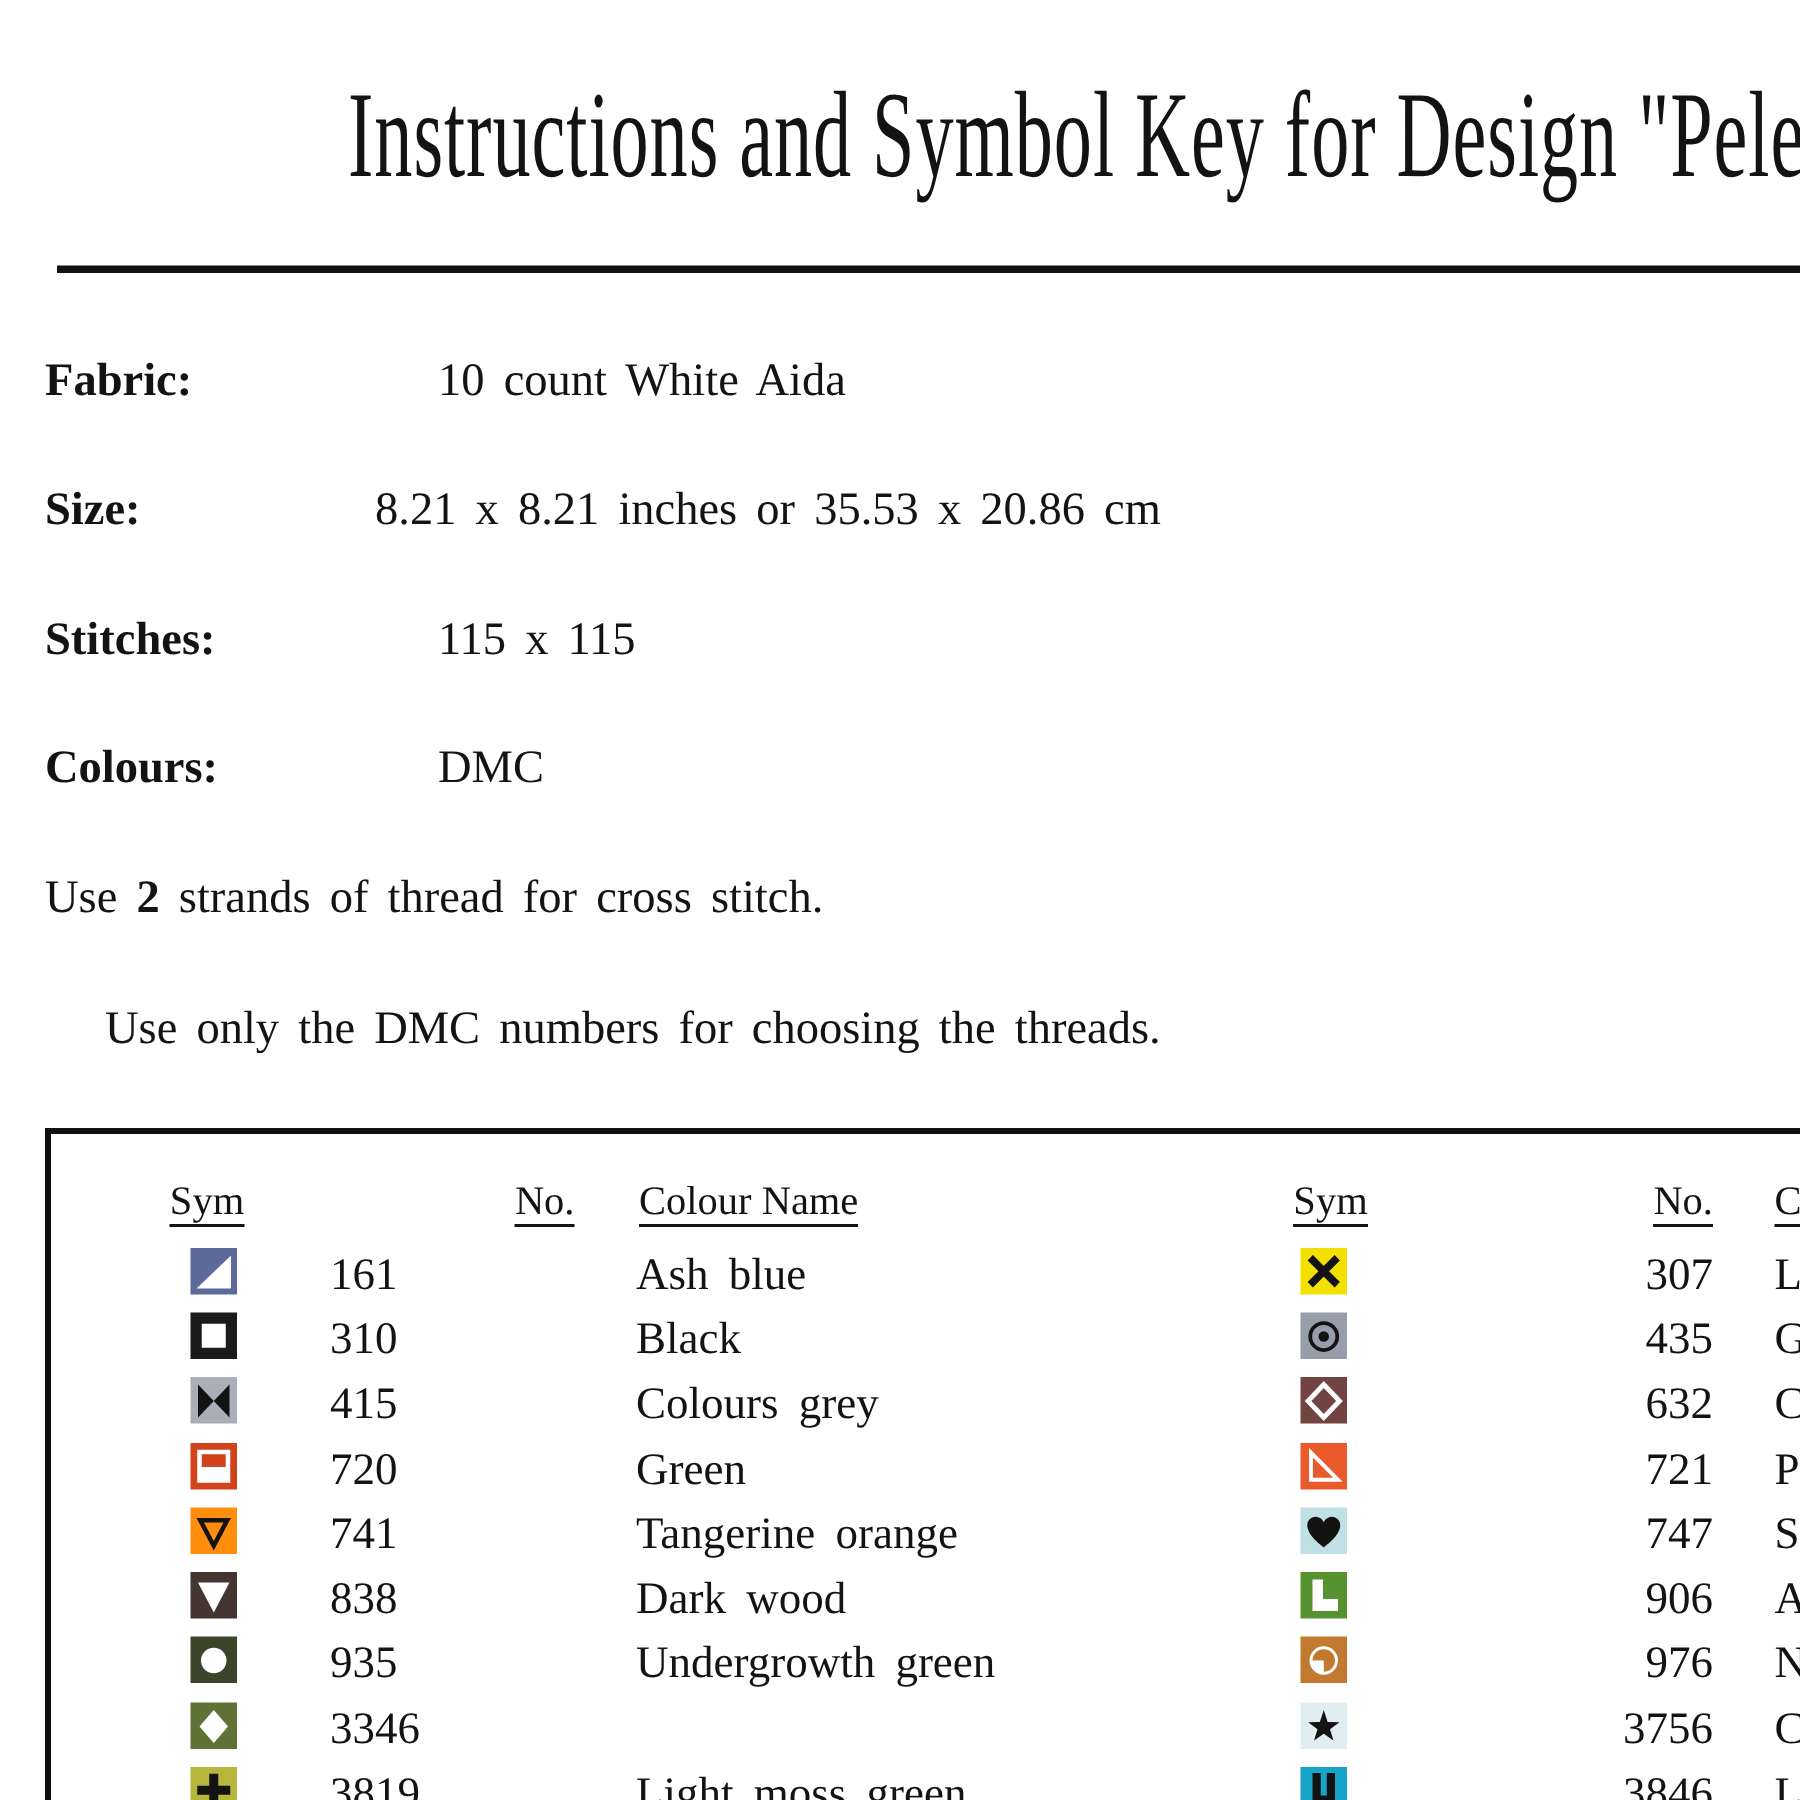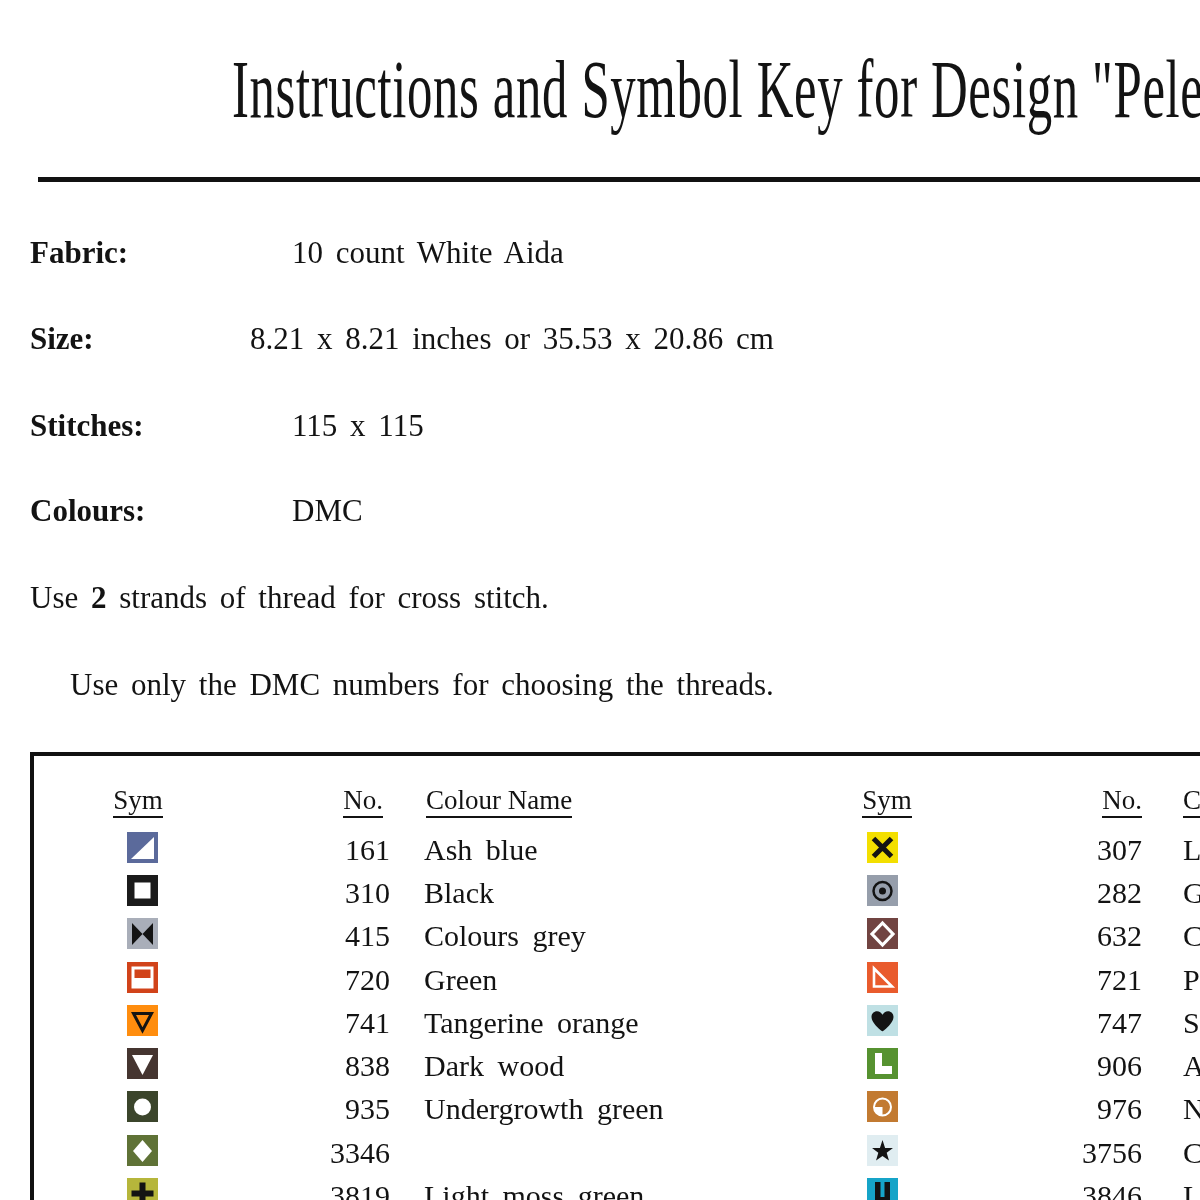--- a/index.html
+++ b/index.html
@@ -35,21 +35,21 @@
   .th-name-l{left:426px;}
   .th-sym-r{left:837px;width:100px;text-align:center;}
   .th-no-r{left:1002px;width:140px;text-align:right;}
   .th-name-r{left:1183px;}
   .krow{left:0;width:1300px;height:34px;}
   .sym-box{position:absolute;top:0;width:31px;height:31px;display:block;}
   .sym-box svg{display:block;width:31px;height:31px;}
   .sb-l{left:127px;}
   .sb-r{left:867px;}
   .cell{position:absolute;top:2px;font-size:30px;line-height:31px;white-space:nowrap;word-spacing:6px;}
-  .no-l{left:232px;width:158px;text-align:right;}
+  .no-l{left:220px;width:158px;text-align:left;}
   .name-l{left:424px;}
   .no-r{left:992px;width:150px;text-align:right;}
   .name-r{left:1183px;}
 </style>
 </head>
 <body>
 
 <div class="abs title">Instructions and Symbol Key for Design "Peles</div>
 <div class="abs rule"></div>
 
@@ -106,21 +106,21 @@
       </svg>
     </span>
   <span class="cell no-l">310</span>
   <span class="cell name-l">Black</span>
   <span class="sym-box sb-r" style="background-color: rgb(150, 158, 171); color: rgb(19, 19, 19);">
       <svg viewBox="0 0 31 31">
         <circle cx="15.5" cy="16" r="9" fill="none" stroke="currentColor" stroke-width="2.5"></circle>
         <circle cx="15.5" cy="16" r="3.5" fill="currentColor"></circle>
       </svg>
     </span>
-  <span class="cell no-r">282</span>
+  <span class="cell no-r">435</span>
   <span class="cell name-r">G</span>
 </div>
 
 <div class="abs krow" style="top:918px;">
   <span class="sym-box sb-l" style="background-color: rgb(169, 174, 185); color: rgb(19, 19, 19);">
       <svg viewBox="0 0 31 31">
         <polygon points="5,5 5,27 15.5,16" fill="currentColor"></polygon>
         <polygon points="26,5 26,27 15.5,16" fill="currentColor"></polygon>
       </svg>
     </span>

